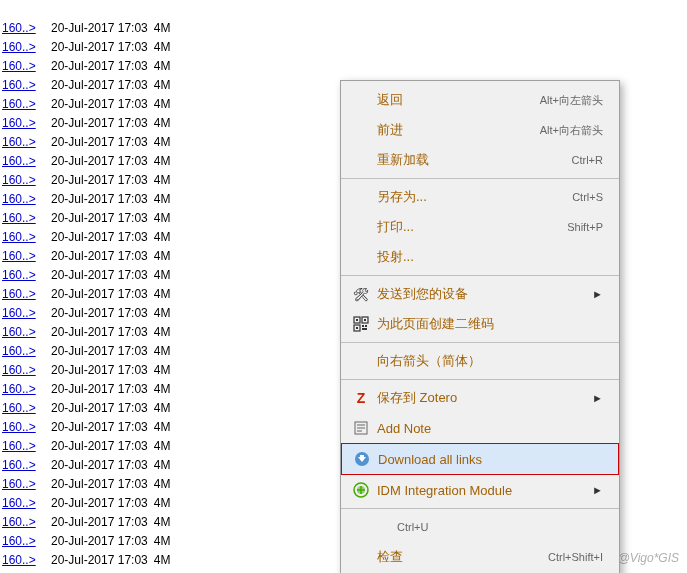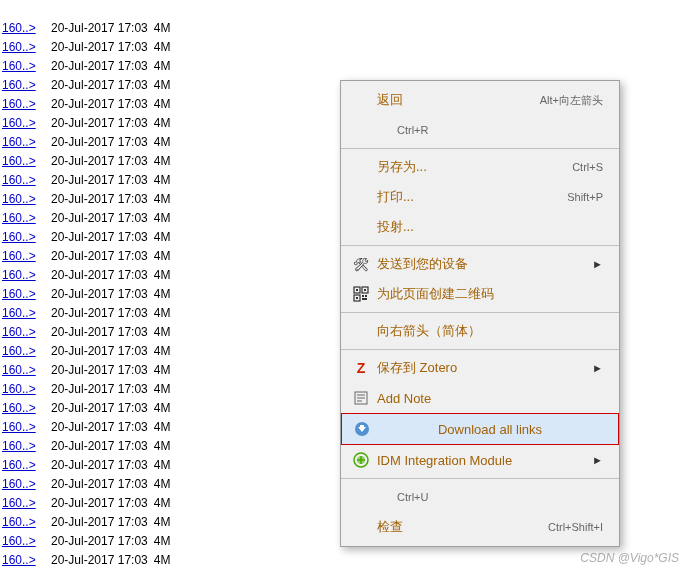--- a/index.html
+++ b/index.html
@@ -79,21 +79,20 @@
       align-items: center;
       padding: 5px 16px 5px 10px;
       cursor: pointer;
       position: relative;
       min-height: 24px;
     }
 
     .menu-item.highlighted {
       background: #d9e8f9;
       border: 1px solid #cc0000;
-      text-align: center;
     }
 
     .menu-item .item-icon {
       width: 20px;
       height: 20px;
       margin-right: 6px;
       display: flex;
       align-items: center;
       justify-content: center;
       flex-shrink: 0;
@@ -305,20 +304,27 @@
 
 <div class="context-menu" id="context-menu-container">
 <div class="menu-item">
       <span class="item-icon"></span>
       <span class="item-label">返回</span>
       <span class="item-shortcut">Alt+向左箭头</span>
 
     </div>
     <div class="menu-item">
       <span class="item-icon"></span>
+      <span class="item-label">前进</span>
+      <span class="item-shortcut">Alt+向右箭头</span>
+
+    </div>
+    <div class="menu-item">
+      <span class="item-icon"></span>
+      <span class="item-label">重新加载</span>
       <span class="item-shortcut">Ctrl+R</span>
 
     </div>
     <div class="menu-separator"></div>
     <div class="menu-item">
       <span class="item-icon"></span>
       <span class="item-label">另存为...</span>
       <span class="item-shortcut">Ctrl+S</span>
 
     </div>

